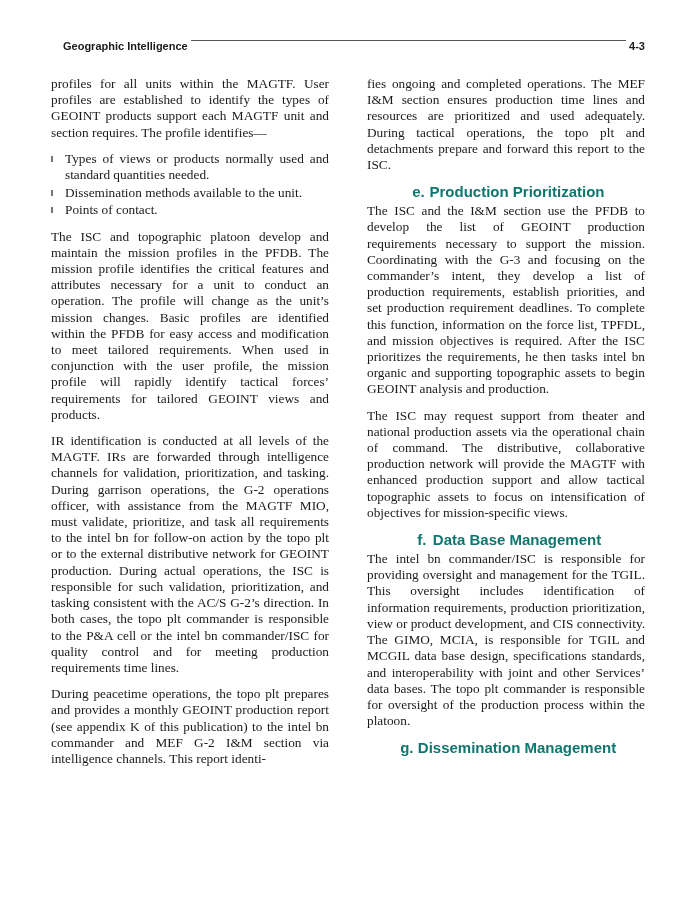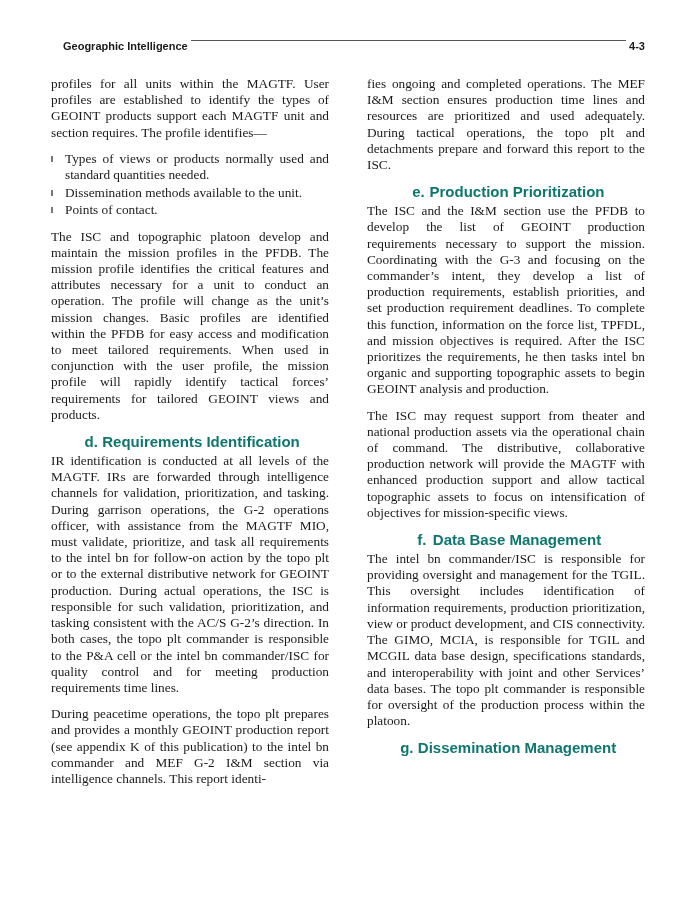--- a/index.html
+++ b/index.html
@@ -100,23 +100,20 @@
       <span>Dissemination methods available to the unit.</span>
     </li>
     <li>
       <span class="bullet"></span>
       <span>Points of contact.</span>
     </li>
   </ul>
 
   <p>The ISC and topographic platoon develop and maintain the mission profiles in the PFDB. The mission profile identifies the critical features and attributes necessary for a unit to conduct an operation. The profile will change as the unit’s mission changes. Basic profiles are identified within the PFDB for easy access and modification to meet tailored requirements. When used in conjunction with the user profile, the mission profile will rapidly identify tactical forces’ requirements for tailored GEOINT views and products.</p>
 
-  <h2>
-    <span class="letter">d.</span><span>Requirements Identification</span>
-  </h2>
   <p>IR identification is conducted at all levels of the MAGTF. IRs are forwarded through intelligence channels for validation, prioritization, and tasking. During garrison operations, the G-2 operations officer, with assistance from the MAGTF MIO, must validate, prioritize, and task all requirements to the intel bn for follow-on action by the topo plt or to the external distributive network for GEOINT production. During actual operations, the ISC is responsible for such validation, prioritization, and tasking consistent with the AC/S G-2’s direction. In both cases, the topo plt commander is responsible to the P&amp;A cell or the intel bn commander/ISC for quality control and for meeting production requirements time lines.</p>
   <p>During peacetime operations, the topo plt prepares and provides a monthly GEOINT production report (see appendix K of this publication) to the intel bn commander and MEF G-2 I&amp;M section via intelligence channels. This report identi-</p>
 </div>
 
 <div class="col right">
   <p>fies ongoing and completed operations. The MEF I&amp;M section ensures production time lines and resources are prioritized and used adequately. During tactical operations, the topo plt and detachments prepare and forward this report to the ISC.</p>
 
   <h2>
     <span class="letter">e.</span><span>Production Prioritization</span>
   </h2>

